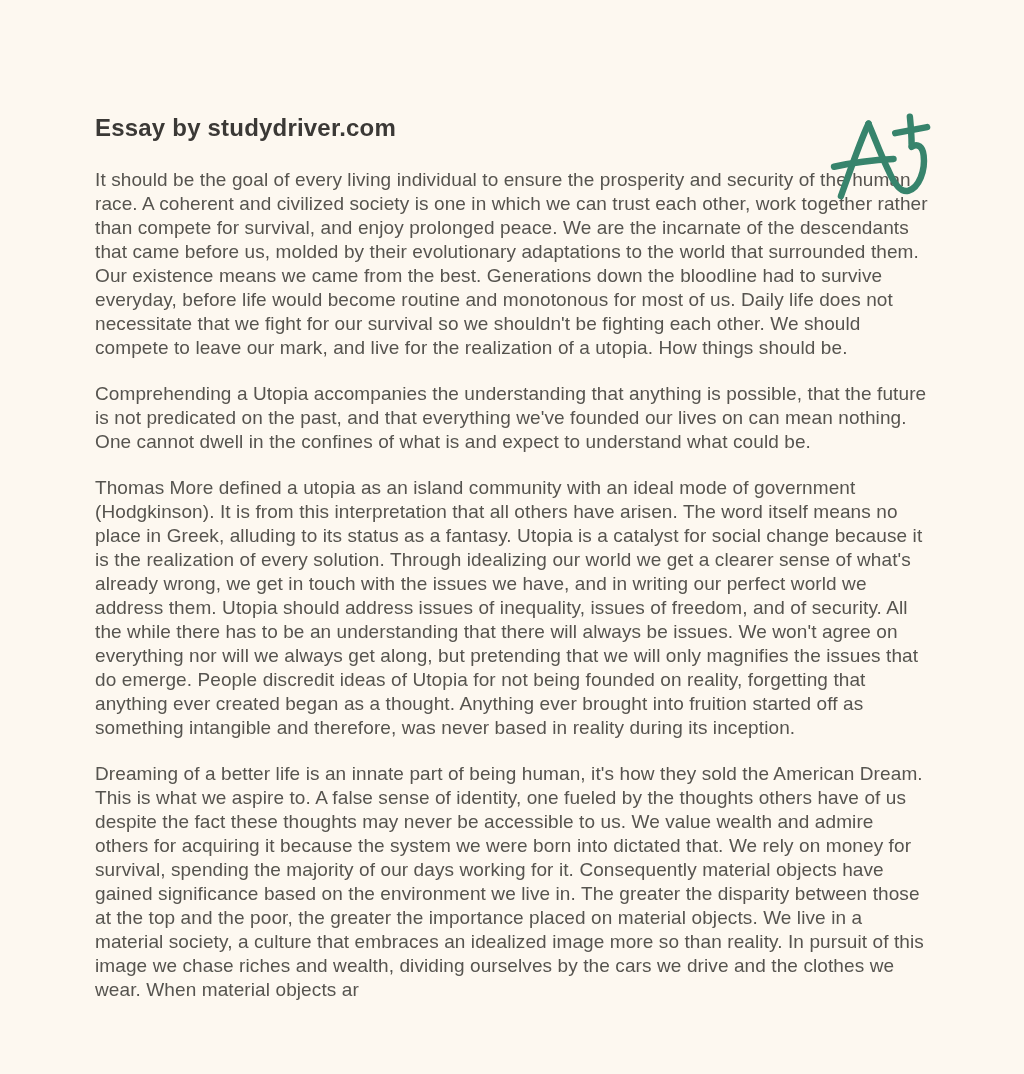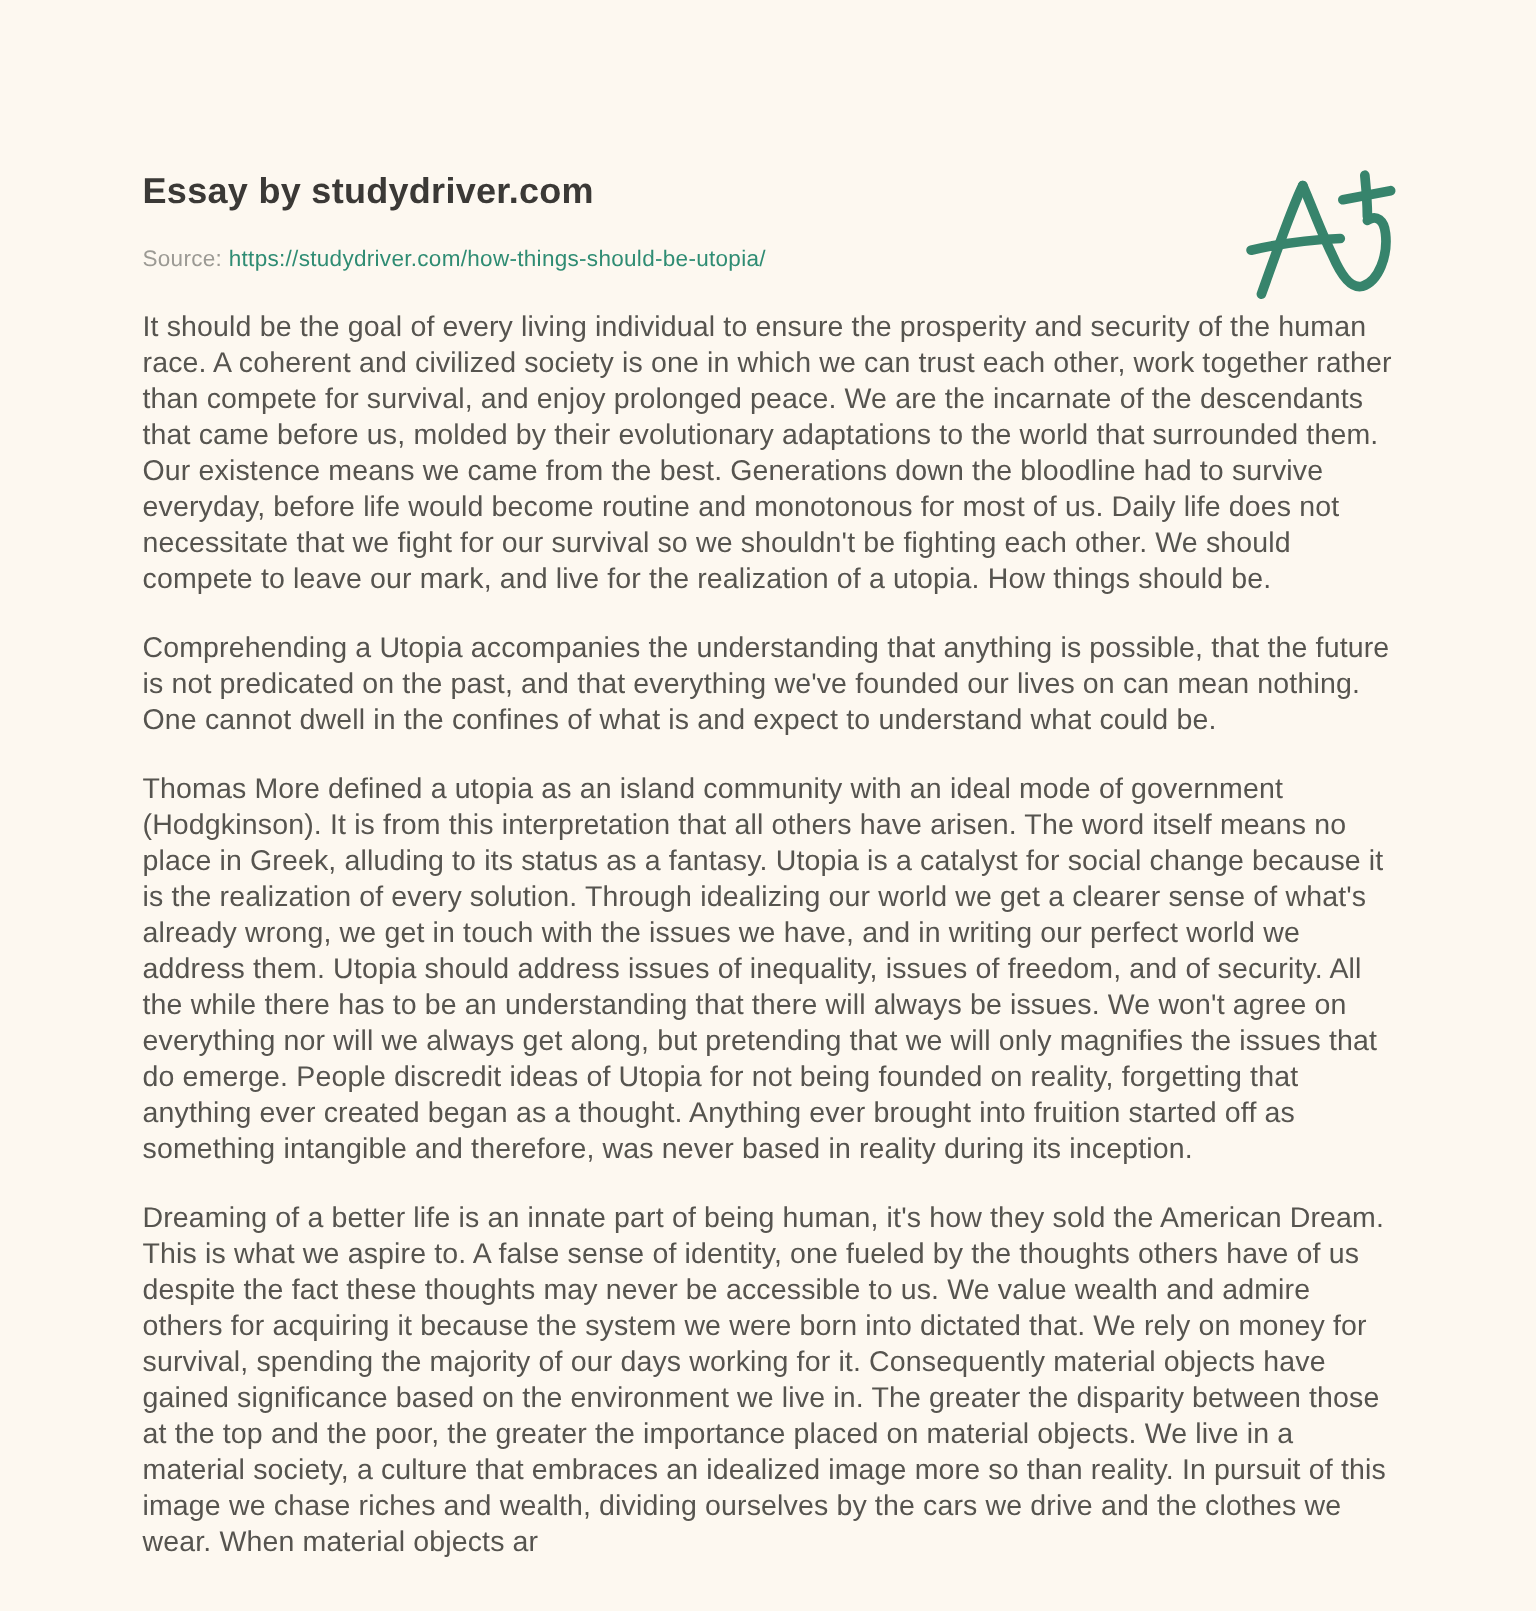--- a/index.html
+++ b/index.html
@@ -63,24 +63,20 @@
   }
 </style>
 </head>
 <body>
 
 <div class="page">
 
   <header>
     <h1 class="doc-header-title">Essay by studydriver.com</h1>
 
-    <div class="source-row">
-      <span class="source-label">Source:</span>
-      <a class="source-link">https://studydriver.com/how-things-should-be-utopia/</a>
-    </div>
 
     <span class="logo">
       <svg viewBox="0 0 130 115" width="112" height="104" fill="none" stroke="#37846C" stroke-width="7.5" stroke-linecap="round">
 
         <path d="M22 104 C 30 82, 45 38, 54 20"></path>
 
         <path d="M54 20 C 61 36, 69 58, 77 74 C 83 88, 91 100, 100 98 C 113 94, 120 74, 118 57 C 117 47, 111 42, 104 47"></path>
 
         <path d="M14 70 C 36 65, 61 62, 83 61"></path>
 

